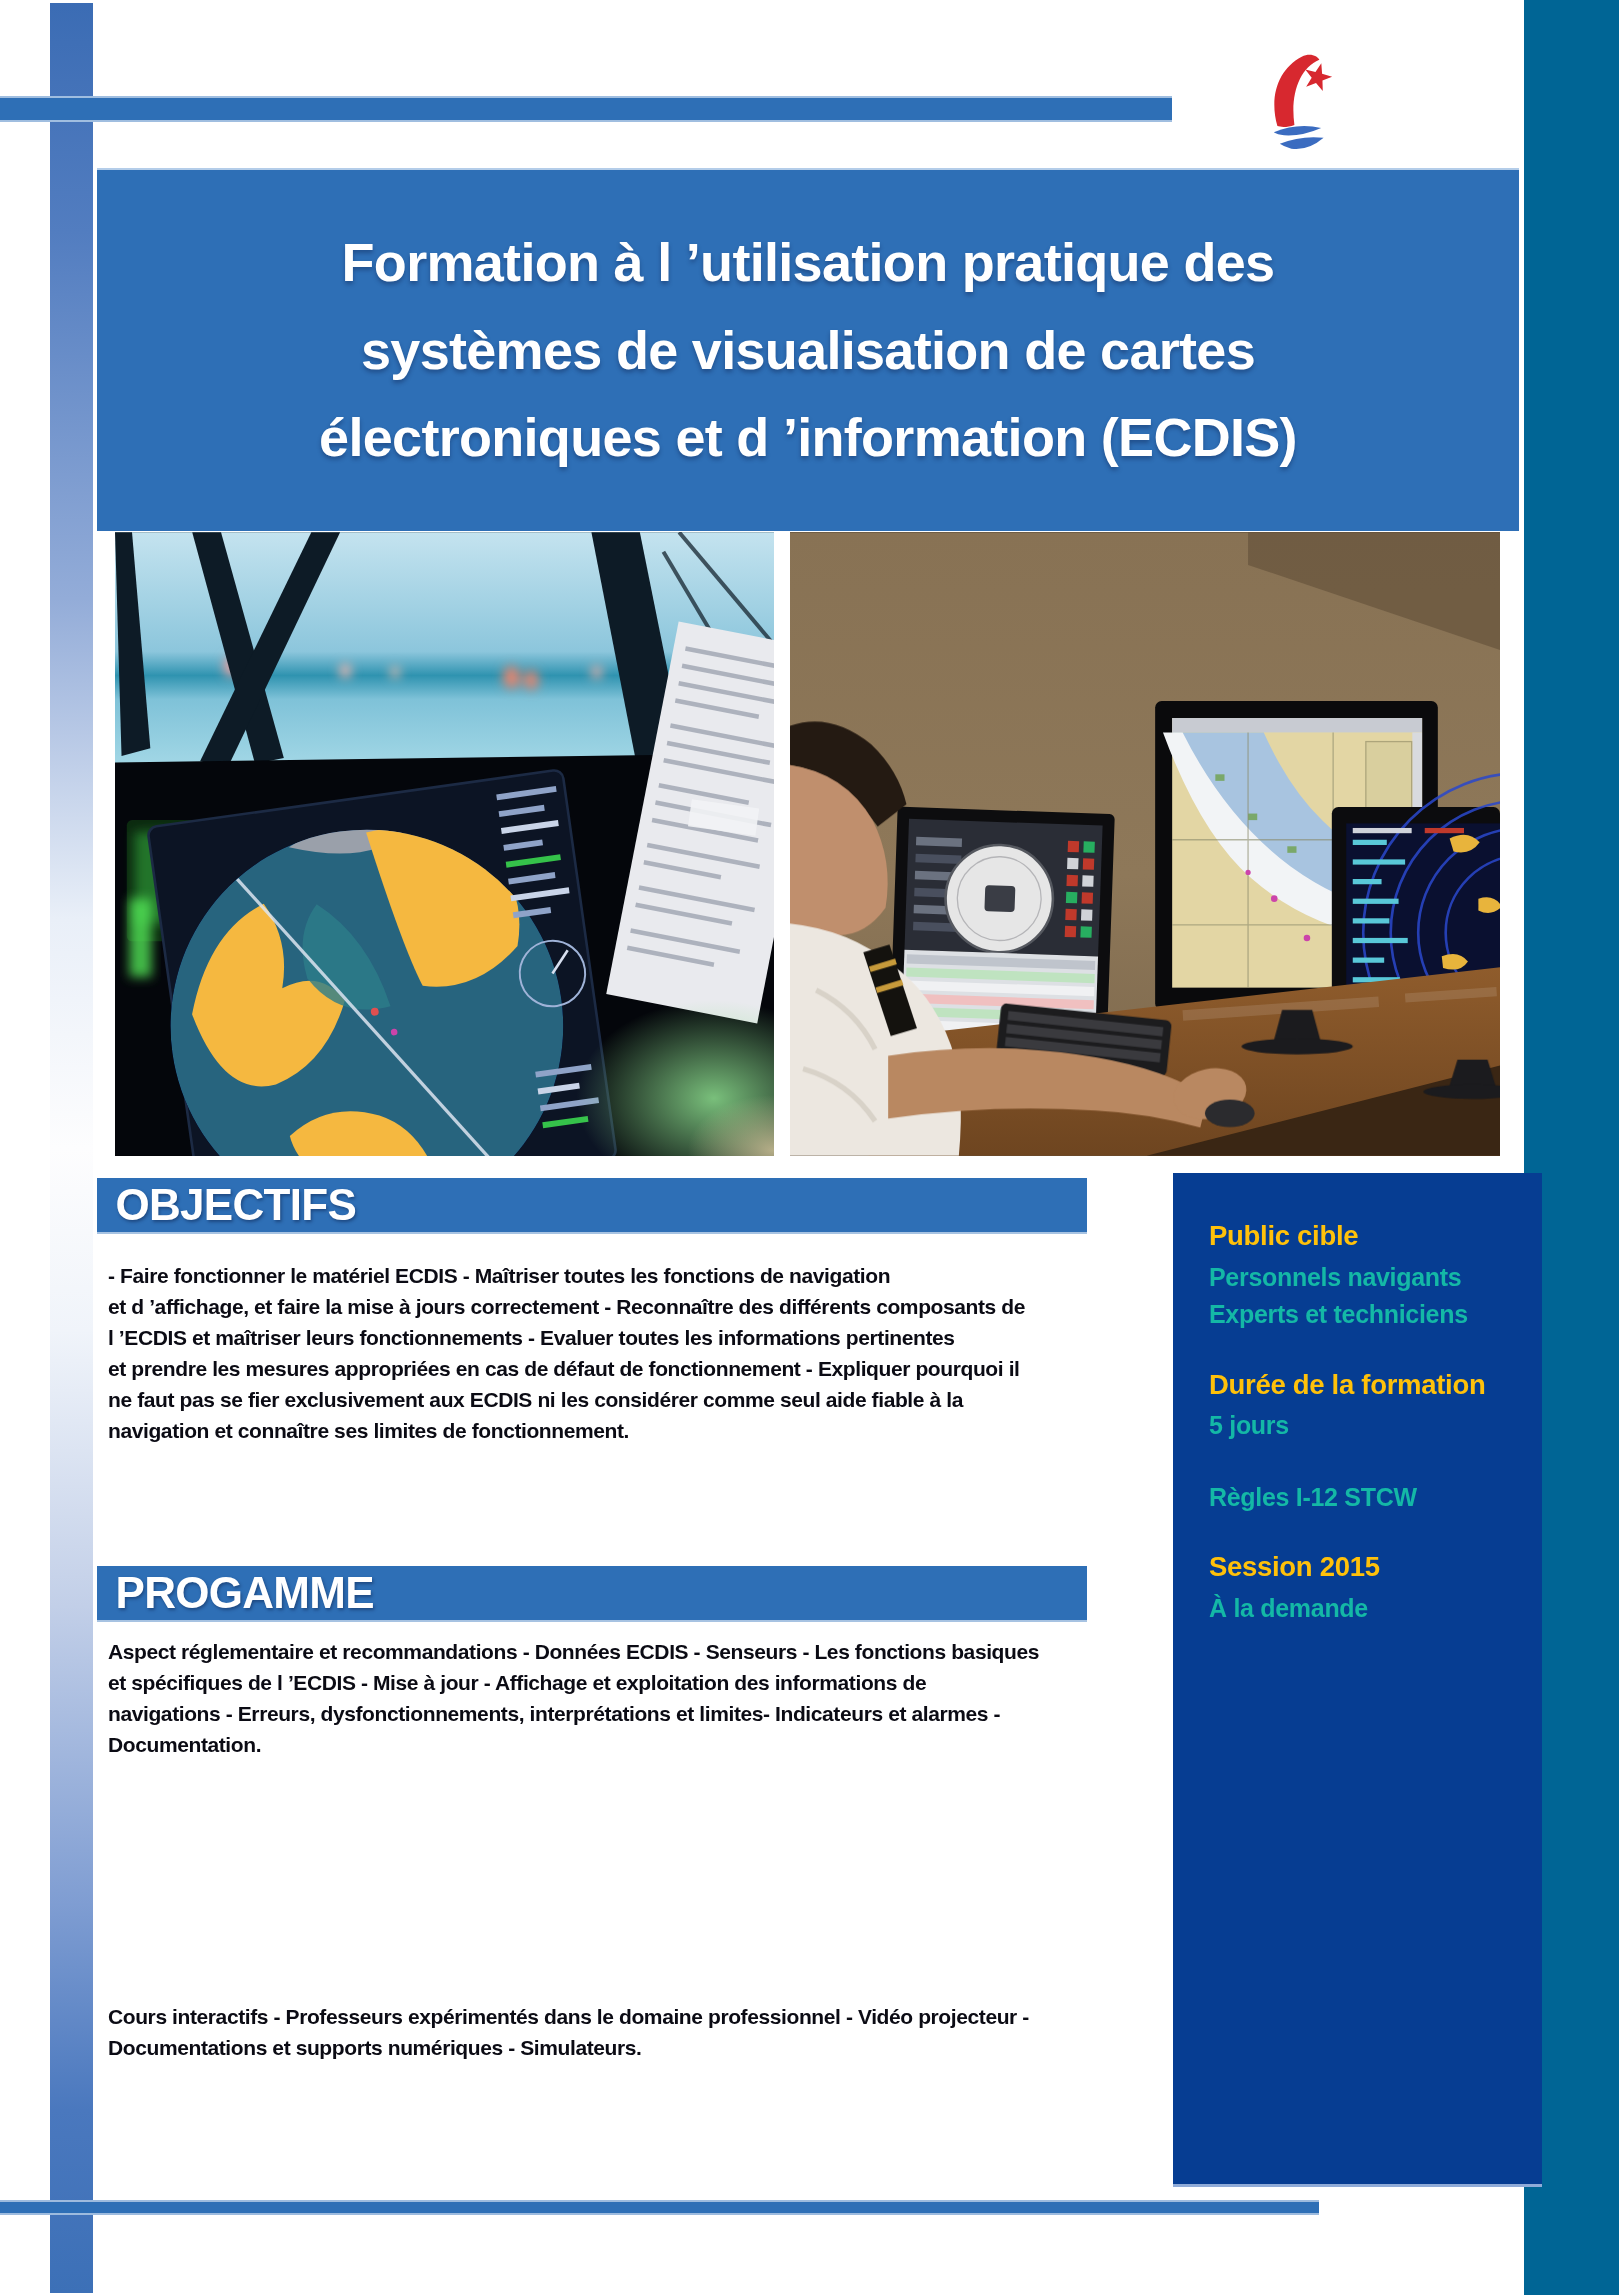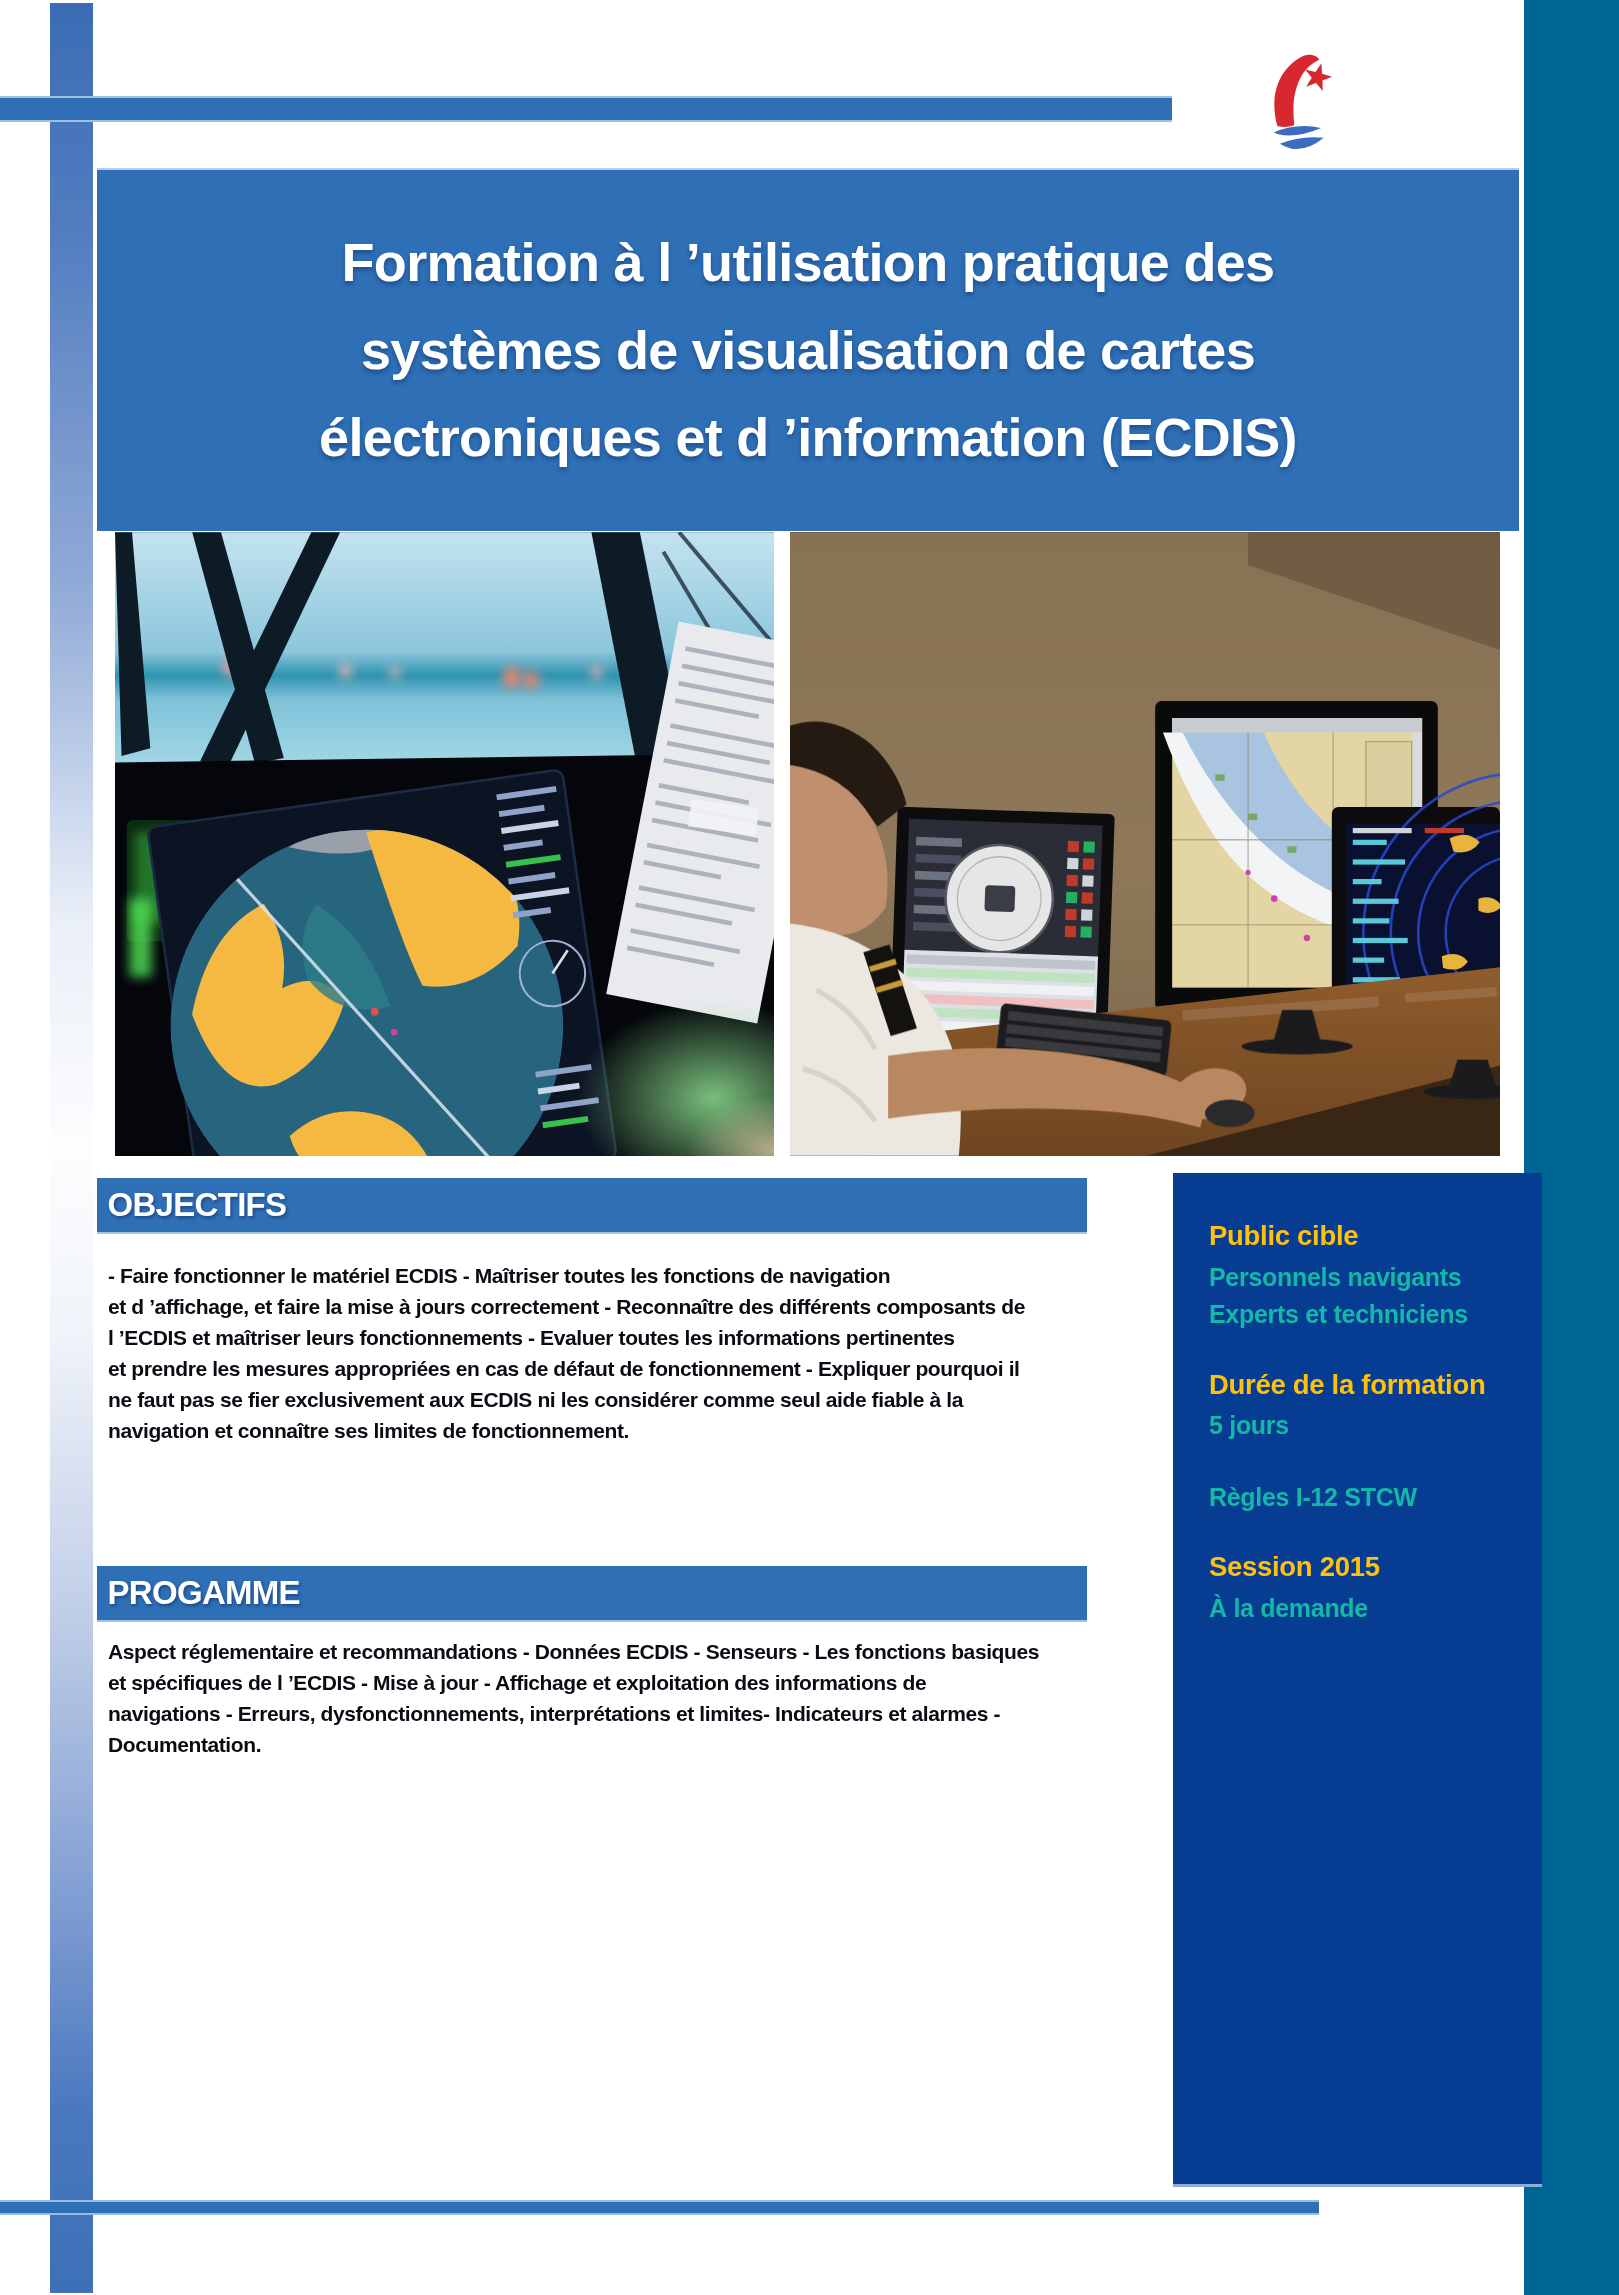--- a/index.html
+++ b/index.html
@@ -49,21 +49,21 @@
   .photo-left{left:115px;width:659px;}
   .photo-right{left:790px;width:710px;}
   
   .section-bar{
     position:absolute;left:97px;width:990px;height:54px;
     background:var(--accent-blue,#2E6FB6);
     border-bottom:2.6px solid rgba(188,210,234,.85);
     display:flex;align-items:center;
   }
   .section-bar h2{
-    margin:0;padding-left:10.5px;color:#ffffff;font-weight:700;font-size:33px;
+    margin:8px;padding-left:10.5px;color:#ffffff;font-weight:700;font-size:44px;
     letter-spacing:-0.7px;text-shadow:1.3px 2px 3.3px rgba(5,15,50,.4);
   }
   .bar-objectifs{top:1178px;}
   .bar-programme{top:1566px;}
   .bar-moyens{top:1931px;}
   .section-body{
     position:absolute;left:108px;width:1002px;margin:0;
     color:#0B0B14;font-weight:700;font-size:21px;line-height:31px;
     letter-spacing:-0.4px;white-space:pre-line;
   }
@@ -393,20 +393,22 @@
 navigation et connaître ses limites de fonctionnement.</p>
 
   <div class="section-bar bar-programme">
     <h2>PROGAMME</h2>
   </div>
   <p class="section-body body-programme">Aspect réglementaire et recommandations - Données ECDIS - Senseurs -  Les fonctions basiques
 et spécifiques de l ’ECDIS - Mise à jour - Affichage et exploitation des informations de
 navigations - Erreurs, dysfonctionnements, interprétations et limites- Indicateurs et alarmes -
 Documentation.</p>
 
+  <p class="section-body body-moyens">Cours interactifs - Professeurs expérimentés dans le domaine professionnel - Vidéo projecteur -
+Documentations et supports numériques  - Simulateurs.</p>
 
   <aside class="sidebar">
     <section>
       <h3>Public cible</h3>
       <p>Personnels navigants
 Experts et techniciens</p>
     </section>
     <section>
       <h3>Durée de la formation</h3>
       <p>5 jours</p>

